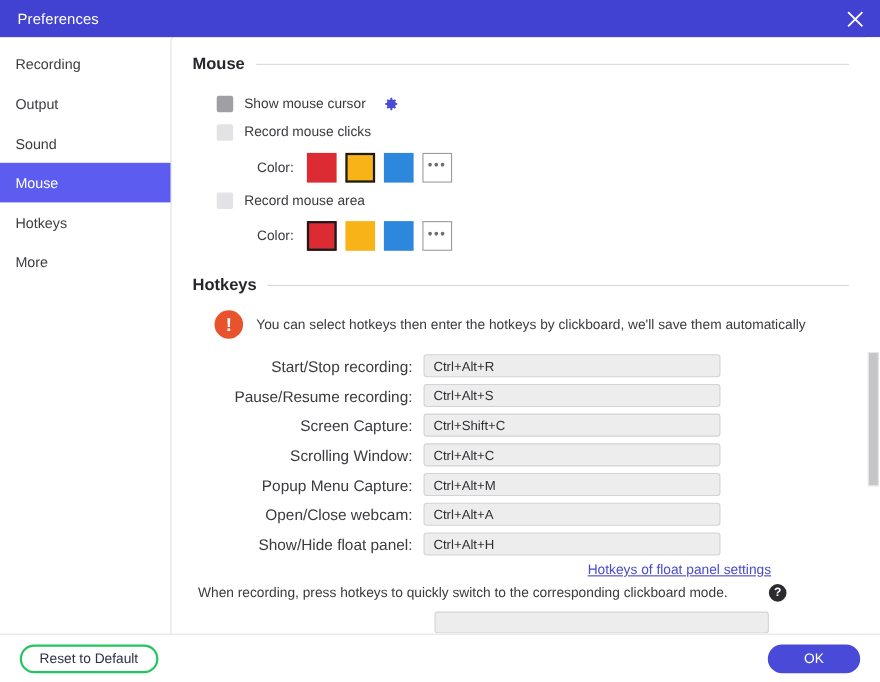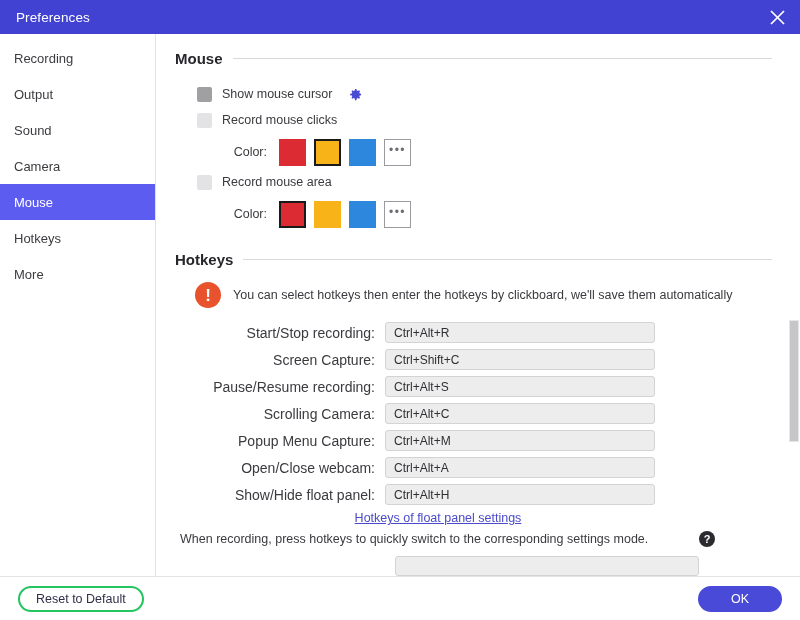--- a/index.html
+++ b/index.html
@@ -215,21 +215,21 @@
     display: flex;
     align-items: center;
     padding-left: 8px;
     font-size: 12px;
     color: #2f2f34;
     cursor: text;
   }
 
   .link-row {
     display: flex;
-    justify-content: center;
+    justify-content: flex-end;
     padding-right: 0px;
     width: 526px;
     margin-top: 4px;
   }
   .link {
     font-size: 12.5px;
     color: #4a4acb;
     text-decoration: underline;
     cursor: pointer;
   }
@@ -351,23 +351,20 @@
   <div class="sidebar">
     <div class="side-item">
       <span>Recording</span>
     </div>
     <div class="side-item">
       <span>Output</span>
     </div>
     <div class="side-item">
       <span>Sound</span>
     </div>
-    <div class="side-item">
-      <span>Camera</span>
-    </div>
     <div class="side-item selected">
       <span>Mouse</span>
     </div>
     <div class="side-item">
       <span>Hotkeys</span>
     </div>
     <div class="side-item">
       <span>More</span>
     </div>
   </div>
@@ -430,29 +427,29 @@
         <div class="notice-icon">!</div>
         <div class="notice-text">You can select hotkeys then enter the hotkeys by clickboard, we'll save them automatically</div>
       </div>
 
       <div>
         <div class="hk-row">
           <div class="hk-label">Start/Stop recording:</div>
           <div class="hk-input">Ctrl+Alt+R</div>
         </div>
         <div class="hk-row">
+          <div class="hk-label">Pause/Resume recording:</div>
+          <div class="hk-input">Ctrl+Alt+S</div>
+        </div>
+        <div class="hk-row">
           <div class="hk-label">Screen Capture:</div>
           <div class="hk-input">Ctrl+Shift+C</div>
         </div>
         <div class="hk-row">
-          <div class="hk-label">Pause/Resume recording:</div>
-          <div class="hk-input">Ctrl+Alt+S</div>
-        </div>
-        <div class="hk-row">
-          <div class="hk-label">Scrolling Camera:</div>
+          <div class="hk-label">Scrolling Window:</div>
           <div class="hk-input">Ctrl+Alt+C</div>
         </div>
         <div class="hk-row">
           <div class="hk-label">Popup Menu Capture:</div>
           <div class="hk-input">Ctrl+Alt+M</div>
         </div>
         <div class="hk-row">
           <div class="hk-label">Open/Close webcam:</div>
           <div class="hk-input">Ctrl+Alt+A</div>
         </div>
@@ -460,21 +457,21 @@
           <div class="hk-label">Show/Hide float panel:</div>
           <div class="hk-input">Ctrl+Alt+H</div>
         </div>
       </div>
 
       <div class="link-row">
         <span class="link">Hotkeys of float panel settings</span>
       </div>
 
       <div class="note-row">
-        <div class="note-text">When recording, press hotkeys to quickly switch to the corresponding settings mode.</div>
+        <div class="note-text">When recording, press hotkeys to quickly switch to the corresponding clickboard mode.</div>
         <div class="help-icon">?</div>
       </div>
 
       <div class="cut-input"></div>
 
     </div>
   </div>
 
   <div class="scrollbar-track">
     <div class="scrollbar-thumb"></div>

